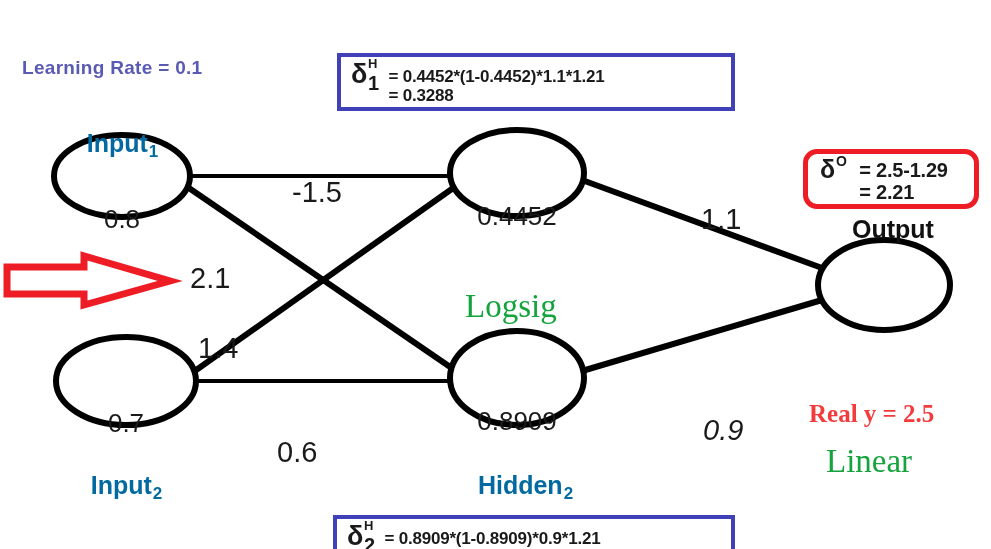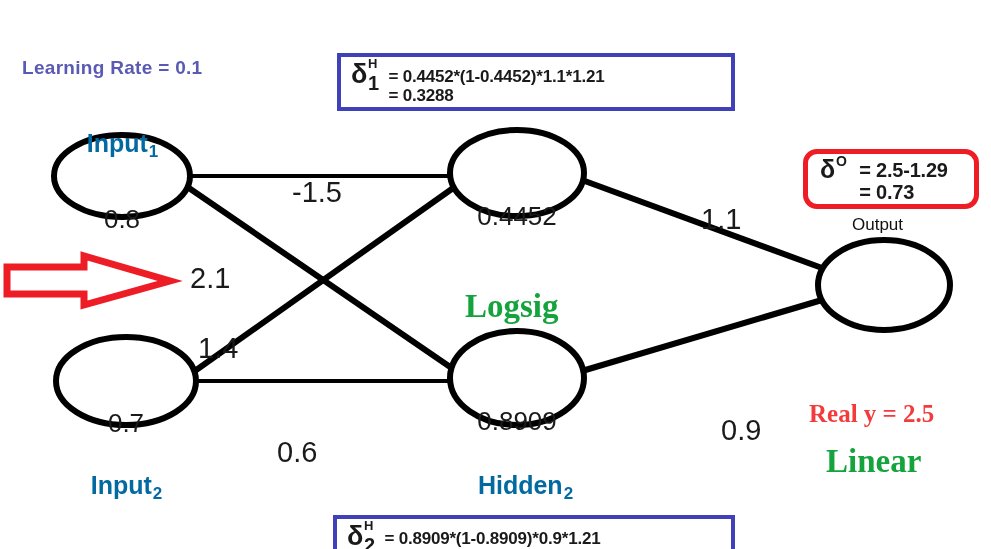--- a/index.html
+++ b/index.html
@@ -56,34 +56,34 @@
     left: 1px;
   }
   .weight {
     font-size: 29px;
     color: #1a1a1a;
     white-space: nowrap;
   }
   .func-label {
     font-family: "Liberation Serif", serif;
     font-size: 33px;
-    font-weight: bold;
+    font-weight: normal;
     color: #14a33c;
     white-space: nowrap;
   }
   .real-y {
     font-family: Liberation Serif, serif;
     font-size: 25px;
     font-weight: bold;
     color: #f43b3b;
     white-space: nowrap;
   }
   .output-label {
-    font-size: 17px;
-    font-weight: normal;
+    font-size: 25px;
+    font-weight: bold;
     color: #111111;
     white-space: nowrap;
   }
 
   
   .delta-box {
     border: 4px solid #4040b8;
     background: #ffffff;
     box-sizing: border-box;
     padding: 4px 10px 6px 10px;
@@ -200,21 +200,21 @@
   <div class="abs node-label" style="left:440px; top:428px; width:170px;">
     <span>Hidden</span><sub>2</sub>
   </div>
   <div class="abs output-label" style="left:852px; top:172px;">Output</div>
 
   <div class="abs weight" style="left:292px; top:133px;">-1.5</div>
   <div class="abs weight" style="left:190px; top:219px;">2.1</div>
   <div class="abs weight" style="left:198px; top:289px;">1.4</div>
   <div class="abs weight" style="left:277px; top:393px;">0.6</div>
   <div class="abs weight" style="left:701px; top:160px;">1.1</div>
-  <div class="abs weight" style="left:721px; top:371px;">0.9</div>
+  <div class="abs weight" style="left:703px; top:371px;font-style:italic;">0.9</div>
 
   <div class="abs func-label" style="left:465px; top:245px;">Logsig</div>
   <div class="abs func-label" style="left:826px; top:400px;">Linear</div>
 
   <div class="abs real-y" style="left:809px; top:357px;">Real y = 2.5</div>
 
   <div class="abs delta-box" style="left:337px; top:10px; width:398px; height:58px;">
     <div class="delta-row">
       <div class="delta-sym">
         <span>δ</span>
@@ -243,18 +243,18 @@
   </div>
 
   <div class="abs delta-box-red" style="left:803px; top:106px; width:176px; height:60px;">
     <div class="delta-row">
       <div class="delta-sym-o">
         <span>δ</span>
         <span class="sup">O</span>
       </div>
       <div class="delta-lines-o">
         <div class="delta-line">= 2.5-1.29</div>
-        <div class="delta-line">= 0.73</div>
+        <div class="delta-line">= 2.21</div>
       </div>
     </div>
   </div>
 
 </div>
 
 </body></html>

